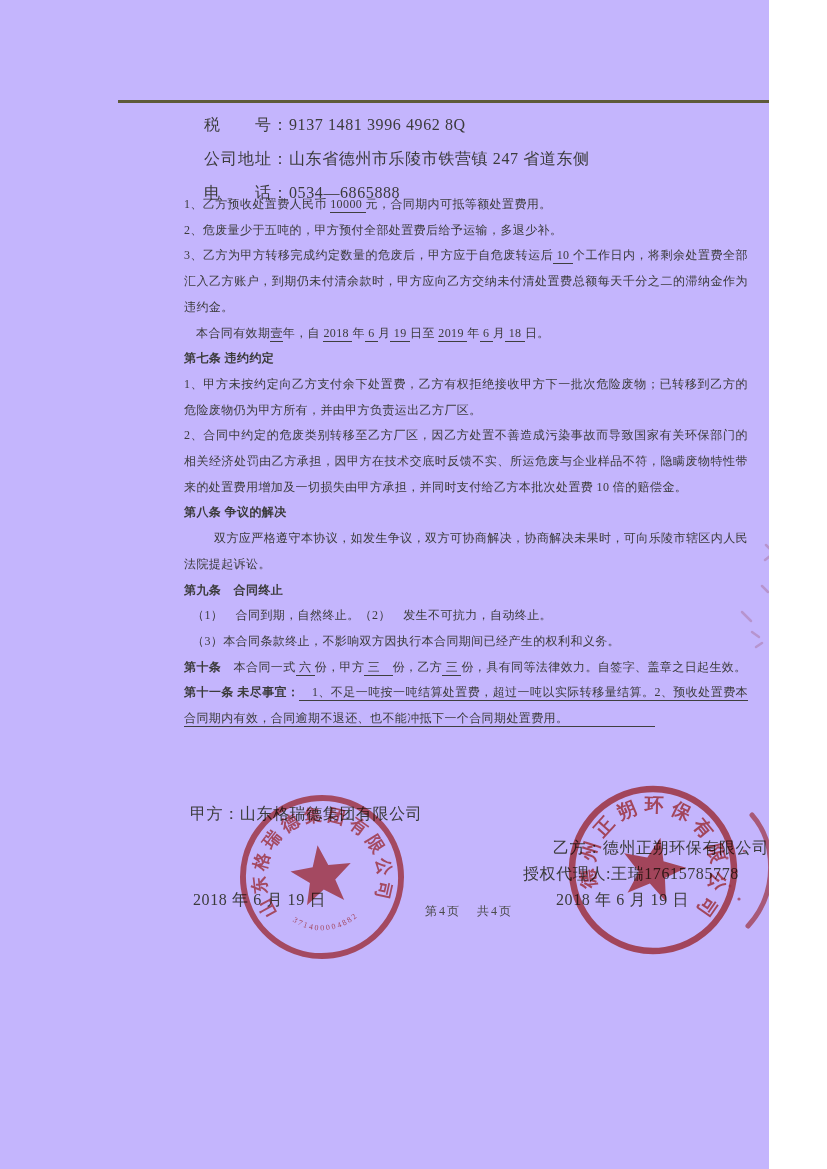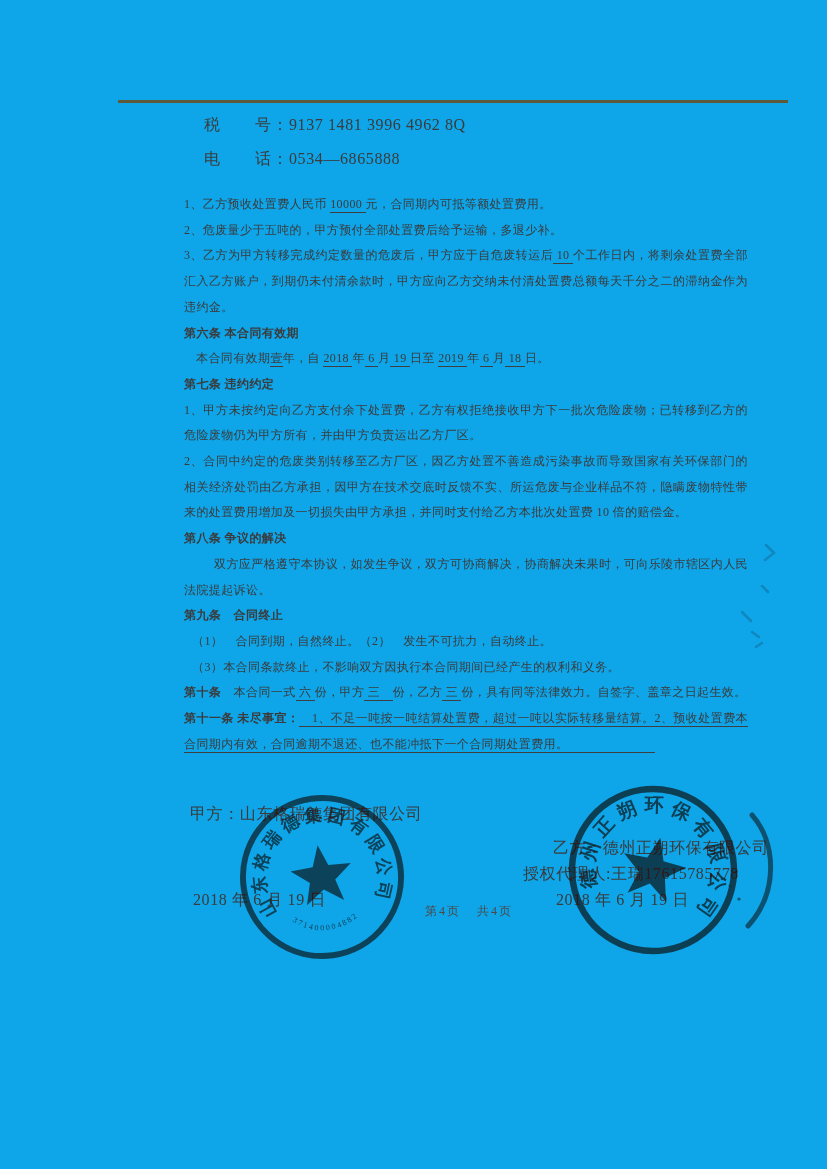--- a/index.html
+++ b/index.html
@@ -1,22 +1,22 @@
 <!DOCTYPE html>
 <html><head>
 <meta charset="utf-8">
 <style>
   * { margin: 0; padding: 0; box-sizing: border-box; }
   html, body { background: #ffffff; }
   body { font-family: "Liberation Serif", "DejaVu Serif", serif; }
   .page {
     position: relative;
-    width: 827px;
+    width: 769px;
     height: 1169px;
-    background: #0ea5e9;
+    background: #c4b5fd;
     overflow: hidden;
     color: #3b3b3b;
   }
   .top-rule {
     position: absolute;
     left: 118px; top: 100px;
     width: 670px; height: 3px;
     background: #5d5a3a;
   }
   
@@ -75,28 +75,28 @@
 </style>
 </head>
 <body>
 
 <div class="page">
 
   <div class="top-rule"></div>
 
   <div class="contact">
     <div><span class="lbl">税　　号：</span><span>9137 1481 3996 4962 8Q</span></div>
+    <div><span class="lbl">公司地址：</span><span>山东省德州市乐陵市铁营镇 247 省道东侧</span></div>
     <div><span class="lbl">电　　话：</span><span>0534—6865888</span></div>
   </div>
 
   <div class="clauses">
     <p><span>1、乙方预收处置费人民币 </span><span class="u"> 10000 </span><span>元，合同期内可抵等额处置费用。</span></p>
     <p><span>2、危废量少于五吨的，甲方预付全部处置费后给予运输，多退少补。</span></p>
     <p><span>3、乙方为甲方转移完成约定数量的危废后，甲方应于自危废转运后</span><span class="u"> 10 </span><span>个工作日内，将剩余处置费全部汇入乙方账户，到期仍未付清余款时，甲方应向乙方交纳未付清处置费总额每天千分之二的滞纳金作为违约金。</span></p>
-    <p class="heading"><span class="b">第六条 本合同有效期</span></p>
     <p class="ind1"><span>本合同有效期</span><span class="u">壹</span><span>年，自 </span><span class="u">2018 </span><span>年</span><span class="u"> 6 </span><span>月</span><span class="u"> 19 </span><span>日至 </span><span class="u">2019 </span><span>年</span><span class="u"> 6 </span><span>月</span><span class="u"> 18 </span><span>日。</span></p>
     <p class="heading"><span class="b">第七条 违约约定</span></p>
     <p><span>1、甲方未按约定向乙方支付余下处置费，乙方有权拒绝接收甲方下一批次危险废物；已转移到乙方的危险废物仍为甲方所有，并由甲方负责运出乙方厂区。</span></p>
     <p><span>2、合同中约定的危废类别转移至乙方厂区，因乙方处置不善造成污染事故而导致国家有关环保部门的相关经济处罚由乙方承担，因甲方在技术交底时反馈不实、所运危废与企业样品不符，隐瞒废物特性带来的处置费用增加及一切损失由甲方承担，并同时支付给乙方本批次处置费 10 倍的赔偿金。</span></p>
     <p class="heading"><span class="b">第八条 争议的解决</span></p>
     <p class="ind2"><span>双方应严格遵守本协议，如发生争议，双方可协商解决，协商解决未果时，可向乐陵市辖区内人民法院提起诉讼。</span></p>
     <p class="heading"><span class="b">第九条　合同终止</span></p>
     <p class="ind3"><span>（1）　合同到期，自然终止。（2）　发生不可抗力，自动终止。</span></p>
     <p class="ind3"><span>（3）本合同条款终止，不影响双方因执行本合同期间已经产生的权利和义务。</span></p>
     <p><span class="b">第十条</span><span>　本合同一式</span><span class="u"> 六 </span><span>份，甲方</span><span class="u"> 三　</span><span>份，乙方</span><span class="u"> 三 </span><span>份，具有同等法律效力。自签字、盖章之日起生效。</span></p>

